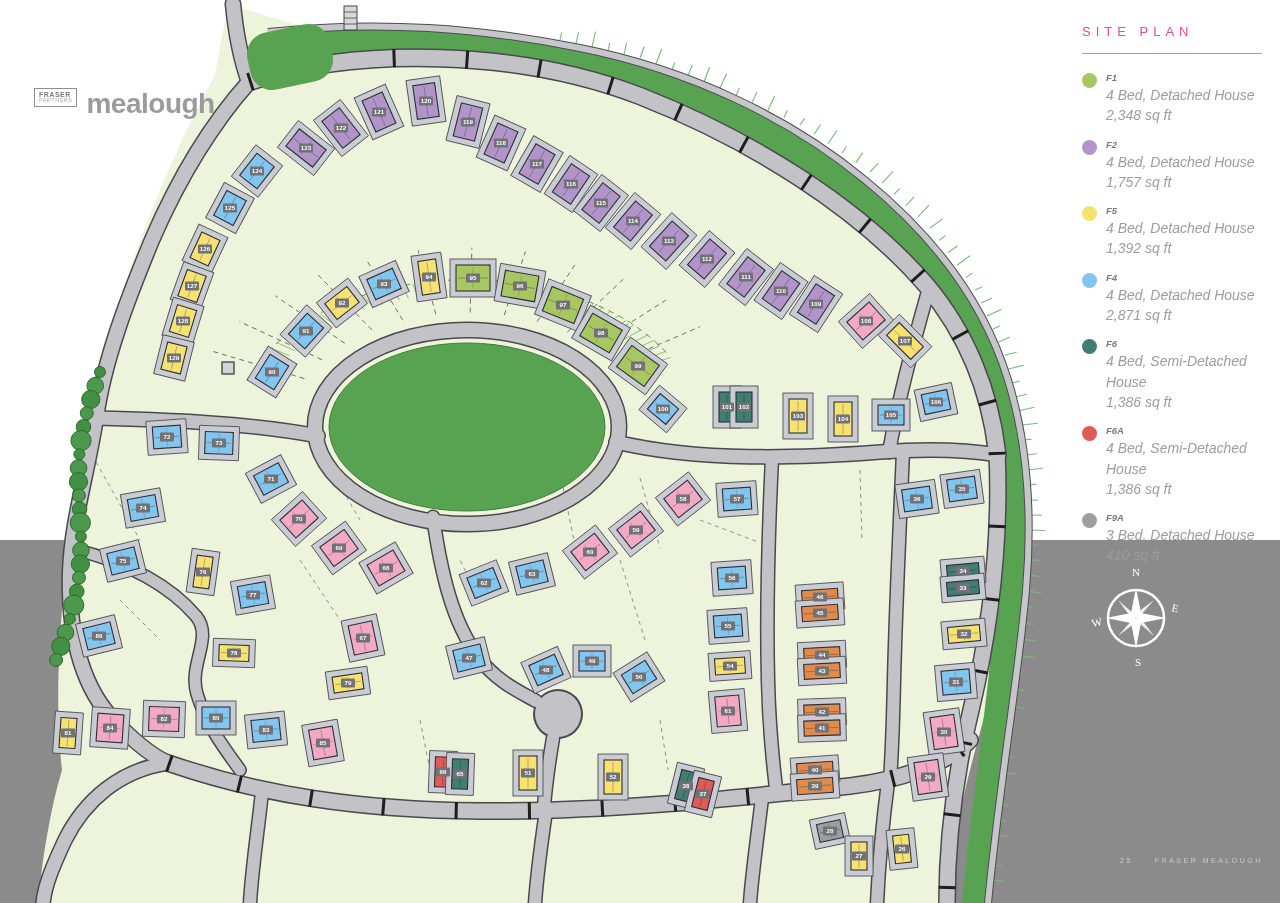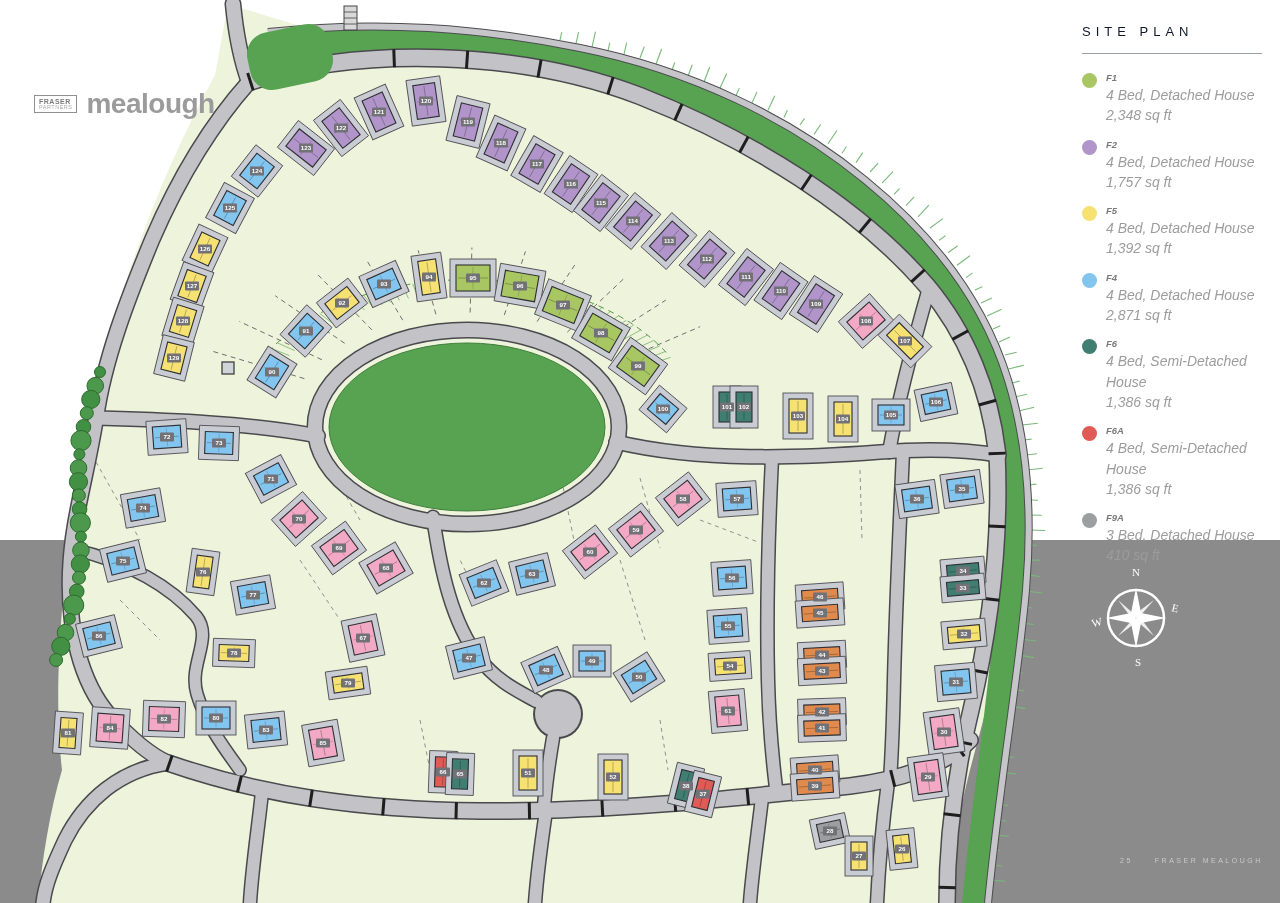--- a/index.html
+++ b/index.html
@@ -1,27 +1,27 @@
 <!DOCTYPE html>
 <html><head>
 <meta charset="utf-8">
 <style>
   html,body{margin:0;padding:0;width:1280px;height:903px;overflow:hidden;
     font-family:"Liberation Sans",sans-serif;background:#fff;}
   #stage{position:relative;width:1280px;height:903px;}
   #map-svg{position:absolute;left:0;top:0;}
   
-  #logo{position:absolute;left:34px;top:88px;display:flex;align-items:center;gap:9px;}
+  #logo{position:absolute;left:34px;top:88px;display:flex;align-items:flex-start;gap:9px;}
   #logo .box{border:1.5px solid #8f8f8f;padding:2px 4px;line-height:1;}
   #logo .box .l1{font-size:7px;font-weight:bold;color:#7c7c7c;letter-spacing:.5px;}
   #logo .box .l2{font-size:5.5px;color:#ababab;letter-spacing:.5px;}
   #logo .name{font-size:28px;font-weight:bold;color:#9b9b9b;letter-spacing:-.5px;}
   
   #legend{position:absolute;left:1082px;top:24px;width:180px;}
-  #legend .title{font-size:13px;letter-spacing:5px;color:#0f172a;margin-bottom:14px;}
+  #legend .title{font-size:13px;letter-spacing:5px;color:#ec4899;margin-bottom:14px;}
   #legend hr{border:none;border-top:1px solid #9aa0a4;margin:0 0 18px 0;}
   .leg-item{display:flex;margin-bottom:13px;font-style:italic;}
   .leg-dot{width:15px;height:15px;border-radius:50%;flex:0 0 15px;margin-right:9px;margin-top:1px;}
   .leg-code{font-size:9.5px;font-weight:bold;color:#7a7a7a;margin-bottom:2px;}
   .leg-desc,.leg-area{font-size:14px;color:#9c9c9c;line-height:1.45;}
   
   #compass{position:absolute;left:1088px;top:562px;}
   
   #footer{position:absolute;left:1120px;top:857px;font-size:7px;letter-spacing:2.5px;
     color:#c9c9c9;display:flex;gap:22px;}

